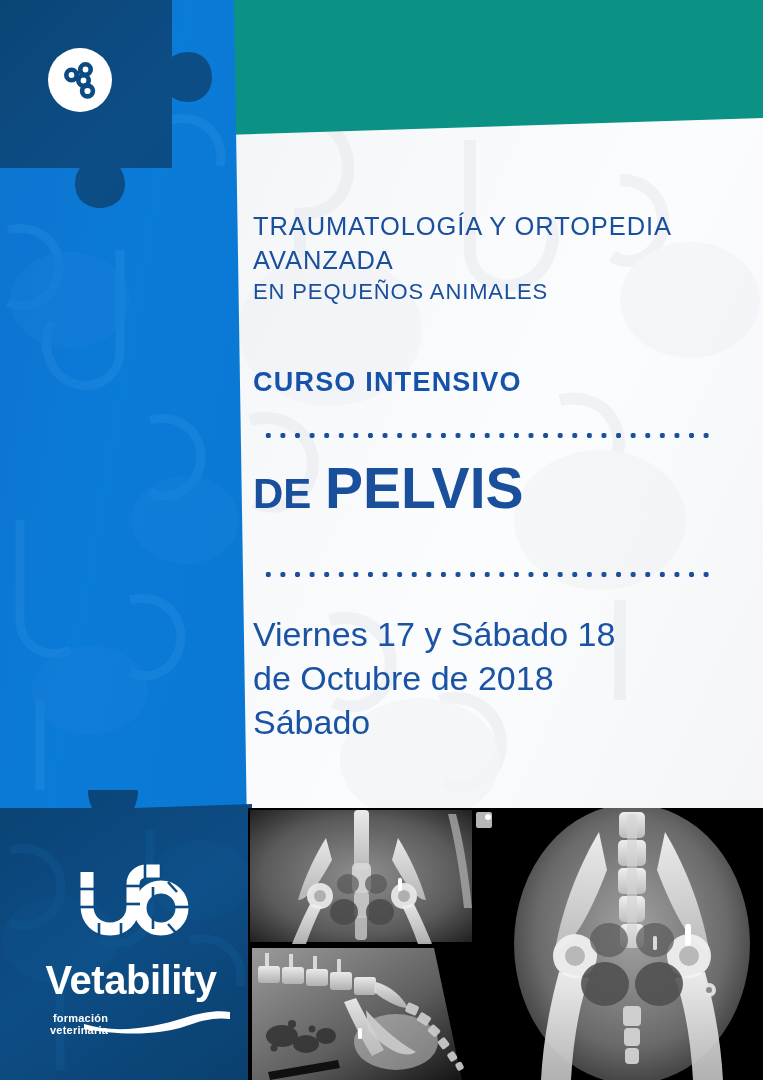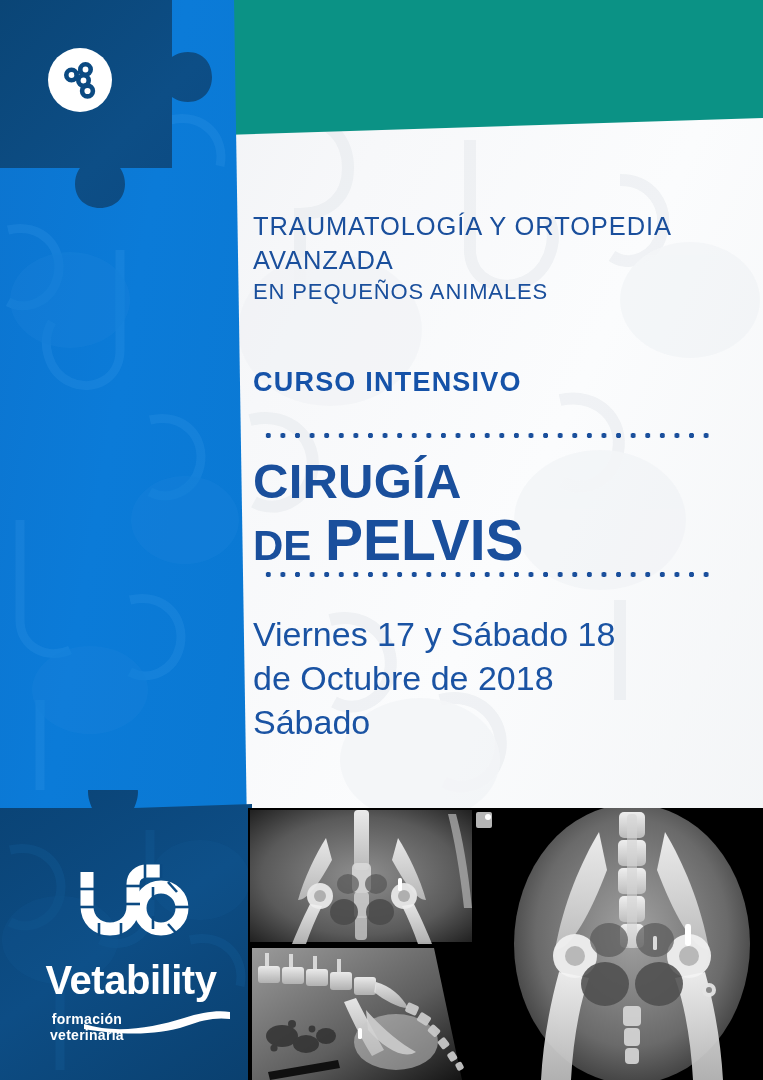--- a/index.html
+++ b/index.html
@@ -183,24 +183,24 @@
     font-size: 40px;
     font-weight: 700;
     letter-spacing: -.012em;
     line-height: 1;
     color: #ffffff;
   }
   .logo .tagline {
     position: absolute;
     left: 24px;
     top: 150px;
-    font-size: 14px;
+    font-size: 11px;
     line-height: 1.12;
     font-weight: 600;
-    text-align: center;
+    text-align: right;
     color: #ffffff;
     letter-spacing: .02em;
   }
   .logo .swoosh { position: absolute; left: 56px; top: 146px; }
 
   
   .xray-strip {
     position: absolute;
     left: 248px; top: 808px;
     width: 515px; height: 272px;
@@ -304,21 +304,20 @@
       <span class="ln l3">EN PEQUEÑOS ANIMALES</span>
     </div>
 
     <div class="curso">CURSO INTENSIVO</div>
 
     <div class="divider top">
       <span class="dots"></span>
     </div>
 
     <div class="maintitle">
-      <span class="t1">CIRUGÍA</span>
       <span class="t2"><span class="small">DE</span> <span class="big">PELVIS</span></span>
     </div>
 
     <div class="divider bottom">
       <span class="dots"></span>
     </div>
 
     <div class="datelines">
       <span>Viernes 17 y Sábado 18</span>
       <span>de Octubre de 2018</span>

